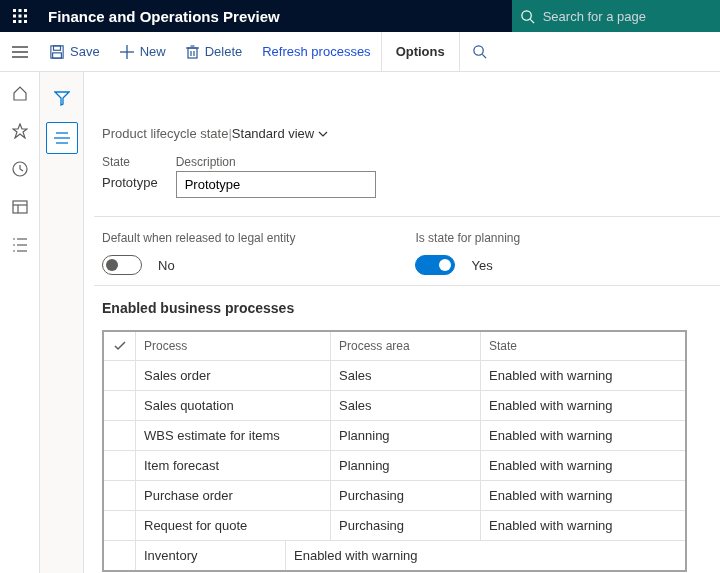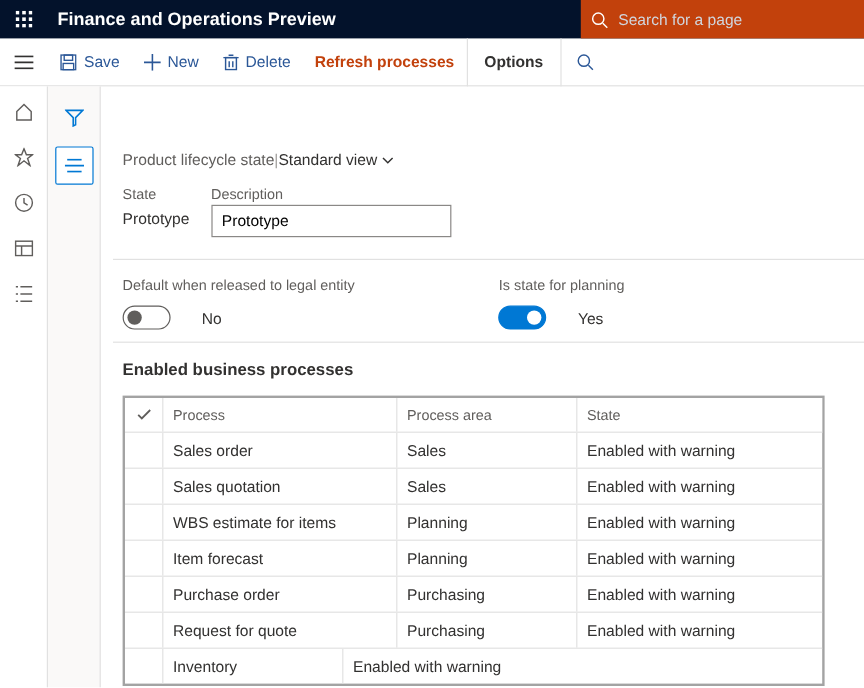--- a/index.html
+++ b/index.html
@@ -1,30 +1,30 @@
 <!DOCTYPE html>
 <html><head>
 <meta charset="utf-8">
 <style>
 * { box-sizing: border-box; margin: 0; padding: 0; }
 body { font-family: "Segoe UI", -apple-system, sans-serif; font-size: 13px; color: #323130; width: 720px; height: 573px; overflow: hidden; background: #fff; }
 
 .topbar { height: 32px; background: #03122b; color: #fff; display: flex; align-items: center; }
 .topbar .waffle { width: 40px; height: 32px; display: flex; align-items: center; justify-content: center; cursor: pointer; }
 .topbar .title { font-size: 15px; font-weight: 600; padding-left: 8px; flex: 1; }
-.topbar .search { background: #c2410c; display: flex; align-items: center; width: 236px; height: 32px; }
+.topbar .search { background: #0f766e; display: flex; align-items: center; width: 208px; height: 32px; }
 .topbar .search .icon { width: 36px; display: flex; align-items: center; justify-content: center; }
 .topbar .search input { background: transparent; border: none; outline: none; color: #fff; font-size: 13px; width: 100%; }
 .topbar .search input::placeholder { color: #d0d5dd; }
 
 .cmdbar { height: 40px; border-bottom: 1px solid #e1e1e1; display: flex; align-items: center; }
 .cmdbar .hamburger { width: 40px; height: 40px; display: flex; align-items: center; justify-content: center; cursor: pointer; }
 .cmdbar .btn { height: 40px; display: flex; align-items: center; padding: 0 10px; cursor: pointer; color: #2b5797; gap: 6px; font-size: 13px; }
 .cmdbar .btn.options { color: #323130; font-weight: 600; border-left: 1px solid #e1e1e1; border-right: 1px solid #e1e1e1; padding: 0 14px; }
-.cmdbar .btn.text-only { color: #c2410c; font-weight: bold; }
+.cmdbar .btn.text-only { color: #1d4ed8; }
 .cmdbar .seek { width: 40px; display: flex; align-items: center; justify-content: center; cursor: pointer; }
 
 .body { display: flex; height: calc(573px - 32px - 40px); }
 .nav { width: 40px; background: #fff; border-right: 1px solid #e1e1e1; display: flex; flex-direction: column; align-items: center; padding-top: 12px; gap: 20px; }
 .nav .nav-icon { width: 18px; height: 18px; display: flex; align-items: center; justify-content: center; cursor: pointer; color: #605e5c; }
 
 .sidepane { width: 44px; background: #faf9f8; border-right: 1px solid #e1e1e1; display: flex; flex-direction: column; align-items: center; padding-top: 10px; gap: 8px; }
 .sidepane .sp-btn { width: 32px; height: 32px; display: flex; align-items: center; justify-content: center; cursor: pointer; color: #0078d4; border-radius: 2px; }
 .sidepane .sp-btn.active { border: 1px solid #0078d4; background: #fff; }
 
@@ -35,21 +35,21 @@
 
 .fields { display: flex; gap: 18px; padding: 14px 8px 18px 8px; }
 .field label { font-size: 12px; color: #605e5c; display: block; margin-bottom: 2px; }
 .field .val { font-size: 13px; padding: 4px 0; }
 .field input { width: 200px; padding: 5px 8px; border: 1px solid #8a8886; font-size: 13px; outline: none; }
 
 .section { border-top: 1px solid #e1e1e1; padding: 14px 8px 10px 8px; }
 .section h3 { font-size: 14px; font-weight: 600; margin-bottom: 14px; }
 .section.general .row { display: flex; gap: 120px; }
 .tog-field label { font-size: 12px; color: #605e5c; display: block; margin-bottom: 10px; }
-.tog { display: flex; align-items: center; gap: 26px; }
+.tog { display: flex; align-items: center; gap: 16px; }
 .switch { width: 40px; height: 20px; border-radius: 10px; border: 1px solid #605e5c; background: #fff; position: relative; cursor: pointer; }
 .switch .knob { position: absolute; width: 12px; height: 12px; border-radius: 50%; background: #605e5c; top: 3px; left: 3px; }
 .switch.on { background: #0078d4; border-color: #0078d4; }
 .switch.on .knob { background: #fff; left: auto; right: 3px; }
 
 .grid { border: 2px solid #a3a3a3; width: 585px; }
 .grid .ghead { display: flex; background: #fff; border-bottom: 1px solid #e1e1e1; font-size: 12px; color: #605e5c; }
 .grid .cell { padding: 7px 8px; border-right: 1px solid #e1e1e1; }
 .grid .cell:last-child { border-right: none; }
 .grid .c-sel { width: 32px; display: flex; align-items: center; justify-content: center; }

